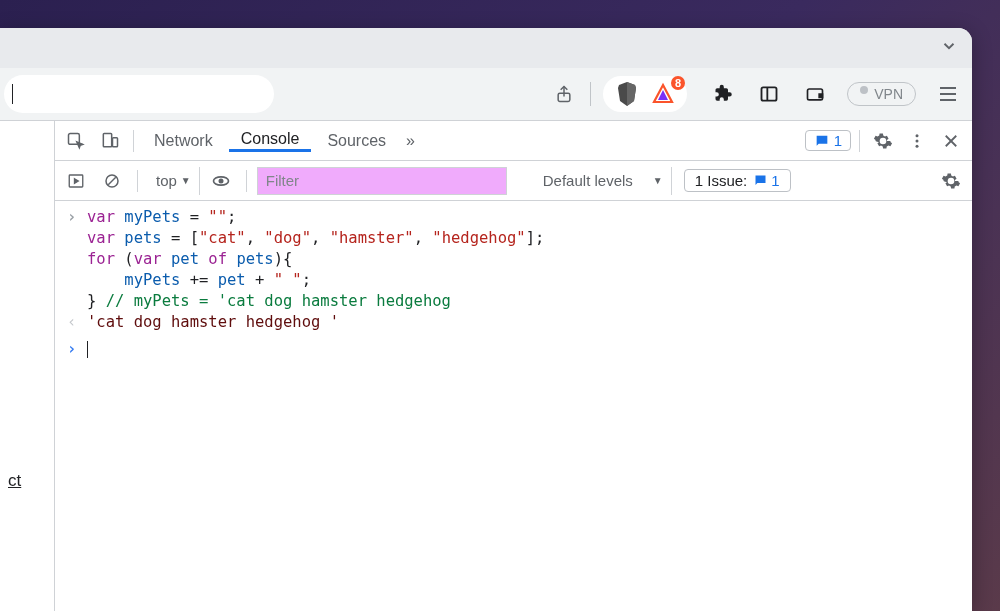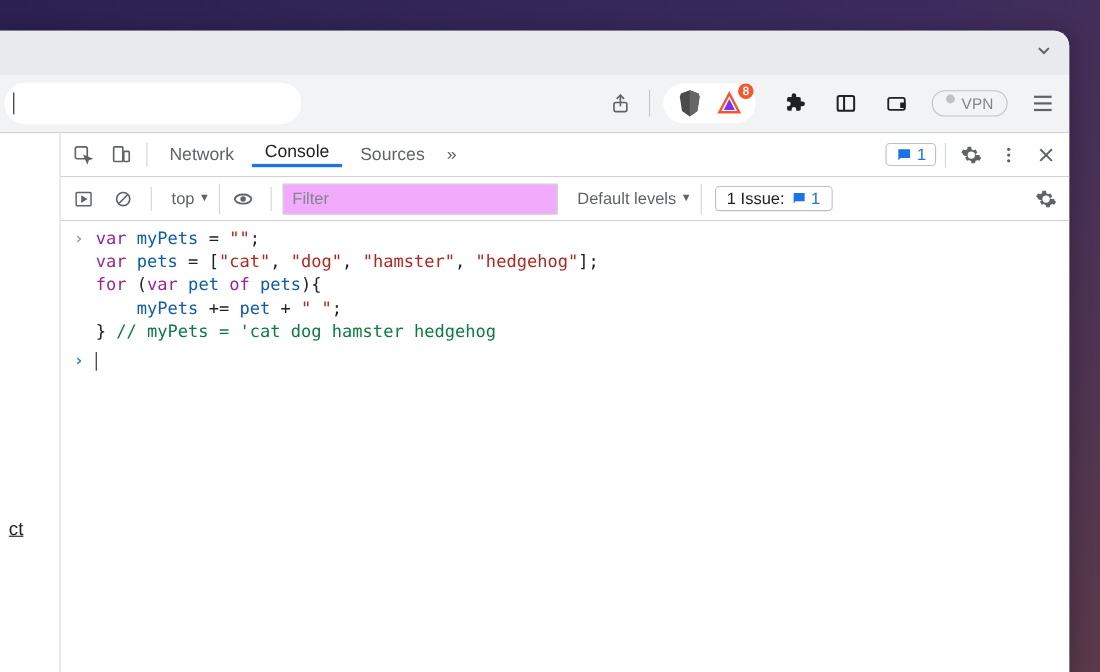--- a/index.html
+++ b/index.html
@@ -114,21 +114,21 @@
   color:#5f6368; font-size:15px;
   border-right: 1px solid #d0d3d7;
 }
 .filter-input {
   flex: 0 0 250px;
   height: 28px; border:1px solid #cfd2d6;
   padding: 0 8px; font-size:15px; color:#5f6368;
   background:#f0abfc;
 }
 .filter-input::placeholder { color:#80868b; }
-.levels { margin-left: 4px; color:#5f6368; font-size:15px; display:flex; align-items:center; gap:4px; padding:0 8px; border-right:1px solid #d0d3d7; height:28px;}
+.levels { margin-left: 22px; color:#5f6368; font-size:15px; display:flex; align-items:center; gap:20px; padding:0 8px; border-right:1px solid #d0d3d7; height:28px;}
 .issue-pill {
   display:flex; align-items:center; gap:6px;
   border:1.5px solid #bdc1c6; border-radius:4px;
   padding: 2px 10px; color:#202124; font-size:15px;
   margin-left: 6px;
 }
 .issue-pill .bubble { color:#1a73e8; display:flex; align-items:center; gap:3px;}
 .console-body {
   flex:1; font-family: Menlo, Consolas, monospace; font-size: 15.5px;
   padding: 6px 0 0 0;
@@ -322,20 +322,24 @@
 
       <div class="console-body">
         <div class="row">
           <div class="gutter in"></div>
           <div class="code"><span class="kw">var</span> <span class="ident">myPets</span><span class="op"> = </span><span class="str">""</span><span class="op">;</span>
 <span class="kw">var</span> <span class="ident">pets</span><span class="op"> = [</span><span class="str">"cat"</span><span class="op">, </span><span class="str">"dog"</span><span class="op">, </span><span class="str">"hamster"</span><span class="op">, </span><span class="str">"hedgehog"</span><span class="op">];</span>
 <span class="kw">for</span><span class="op"> (</span><span class="kw">var</span><span> </span><span class="ident">pet</span><span> </span><span class="kw">of</span><span> </span><span class="ident">pets</span><span class="op">){</span>
 <span>    </span><span class="ident">myPets</span><span class="op"> += </span><span class="ident">pet</span><span class="op"> + </span><span class="str">" "</span><span class="op">;</span>
 <span class="op">} </span><span class="comment">// myPets = 'cat dog hamster hedgehog</span></div>
         </div>
+        <div class="row">
+          <div class="gutter out"></div>
+          <div class="code outval">'cat dog hamster hedgehog '</div>
+        </div>
         <div class="row" style="margin-top:6px">
           <div class="gutter prompt"></div>
           <div class="code"><span class="caret"></span></div>
         </div>
       </div>
     </div>
   </div>
 </div>
 
 </body></html>

